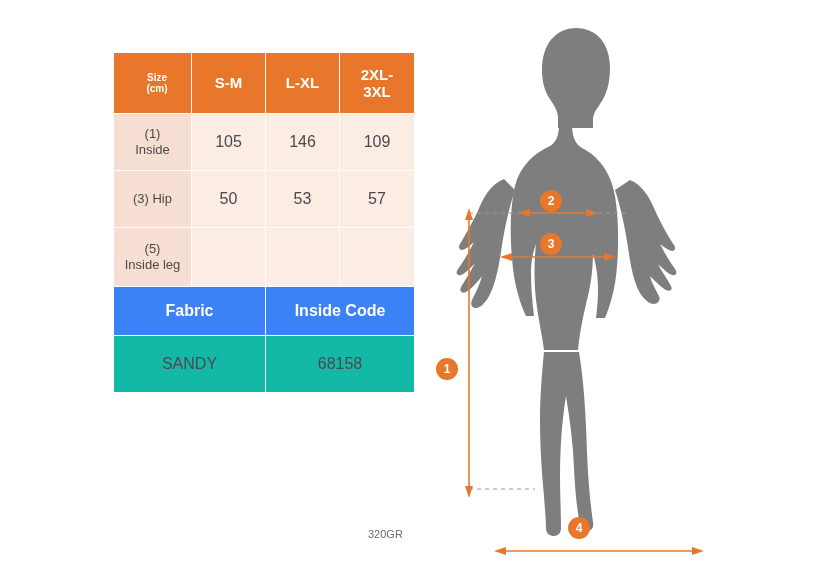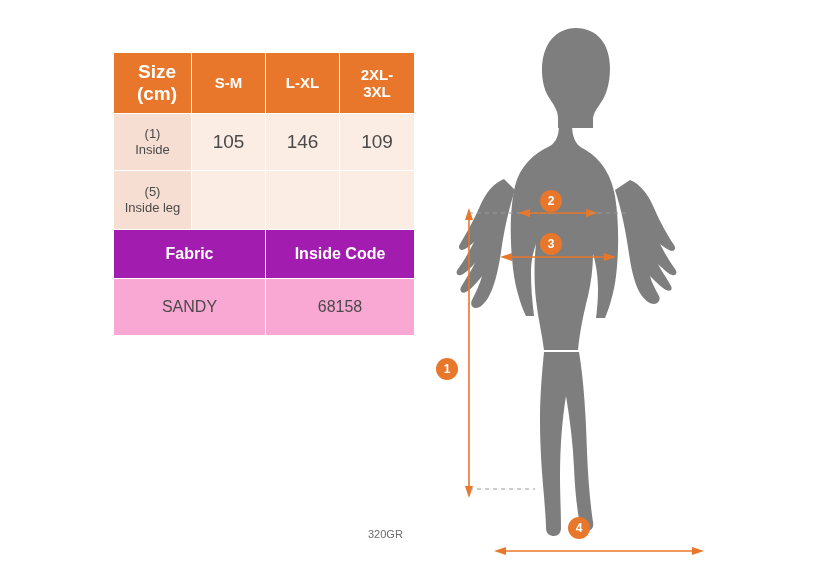--- a/index.html
+++ b/index.html
@@ -40,45 +40,45 @@
     color: #4a4a4a;
   }
   .hdr-cell {
     background: #e8772b;
     color: #ffffff !important;
     font-weight: bold;
     font-size: 15px;
     height: 58px;
     line-height: 1.15;
   }
-  .hdr-cell.first { font-size: 19px; padding-left: 10px; }
+  .hdr-cell.first { font-size: 10px; padding-left: 10px; }
   .row-label {
     background: #f7ded2;
     font-size: 13px;
     line-height: 1.2;
     height: 54px;
     width: 78px;
   }
   .val-cell {
     background: #fbece4;
-    font-size: 19px;
+    font-size: 16px;
     height: 54px;
   }
   .val-cell.empty { }
   .row-label.tall, .val-cell.tall { height: 56px; }
 
   .sub-header td {
-    background: #a21caf;
+    background: #3b82f6;
     color: #ffffff !important;
     font-weight: bold;
     font-size: 16px;
     height: 46px;
   }
   .sub-value td {
-    background: #f9a8d4;
+    background: #14b8a6;
     font-size: 16px;
     height: 54px;
   }
 
   .weight-note {
     position: absolute;
     left: 368px;
     top: 528px;
     font-size: 11px;
     color: #6b6b6b;
@@ -142,20 +142,26 @@
           <td class="row-label">
             <div>(1)</div>
             <div>Inside</div>
           </td>
           <td class="val-cell">105</td>
           <td class="val-cell">146</td>
           <td class="val-cell">109</td>
         </tr>
 
 
+        <tr>
+          <td class="row-label">(3) Hip</td>
+          <td class="val-cell">50</td>
+          <td class="val-cell">53</td>
+          <td class="val-cell">57</td>
+        </tr>
 
 
         <tr>
           <td class="row-label tall">
             <div>(5)</div>
             <div>Inside leg</div>
           </td>
           <td class="val-cell tall empty"></td>
           <td class="val-cell tall empty"></td>
           <td class="val-cell tall empty"></td>

